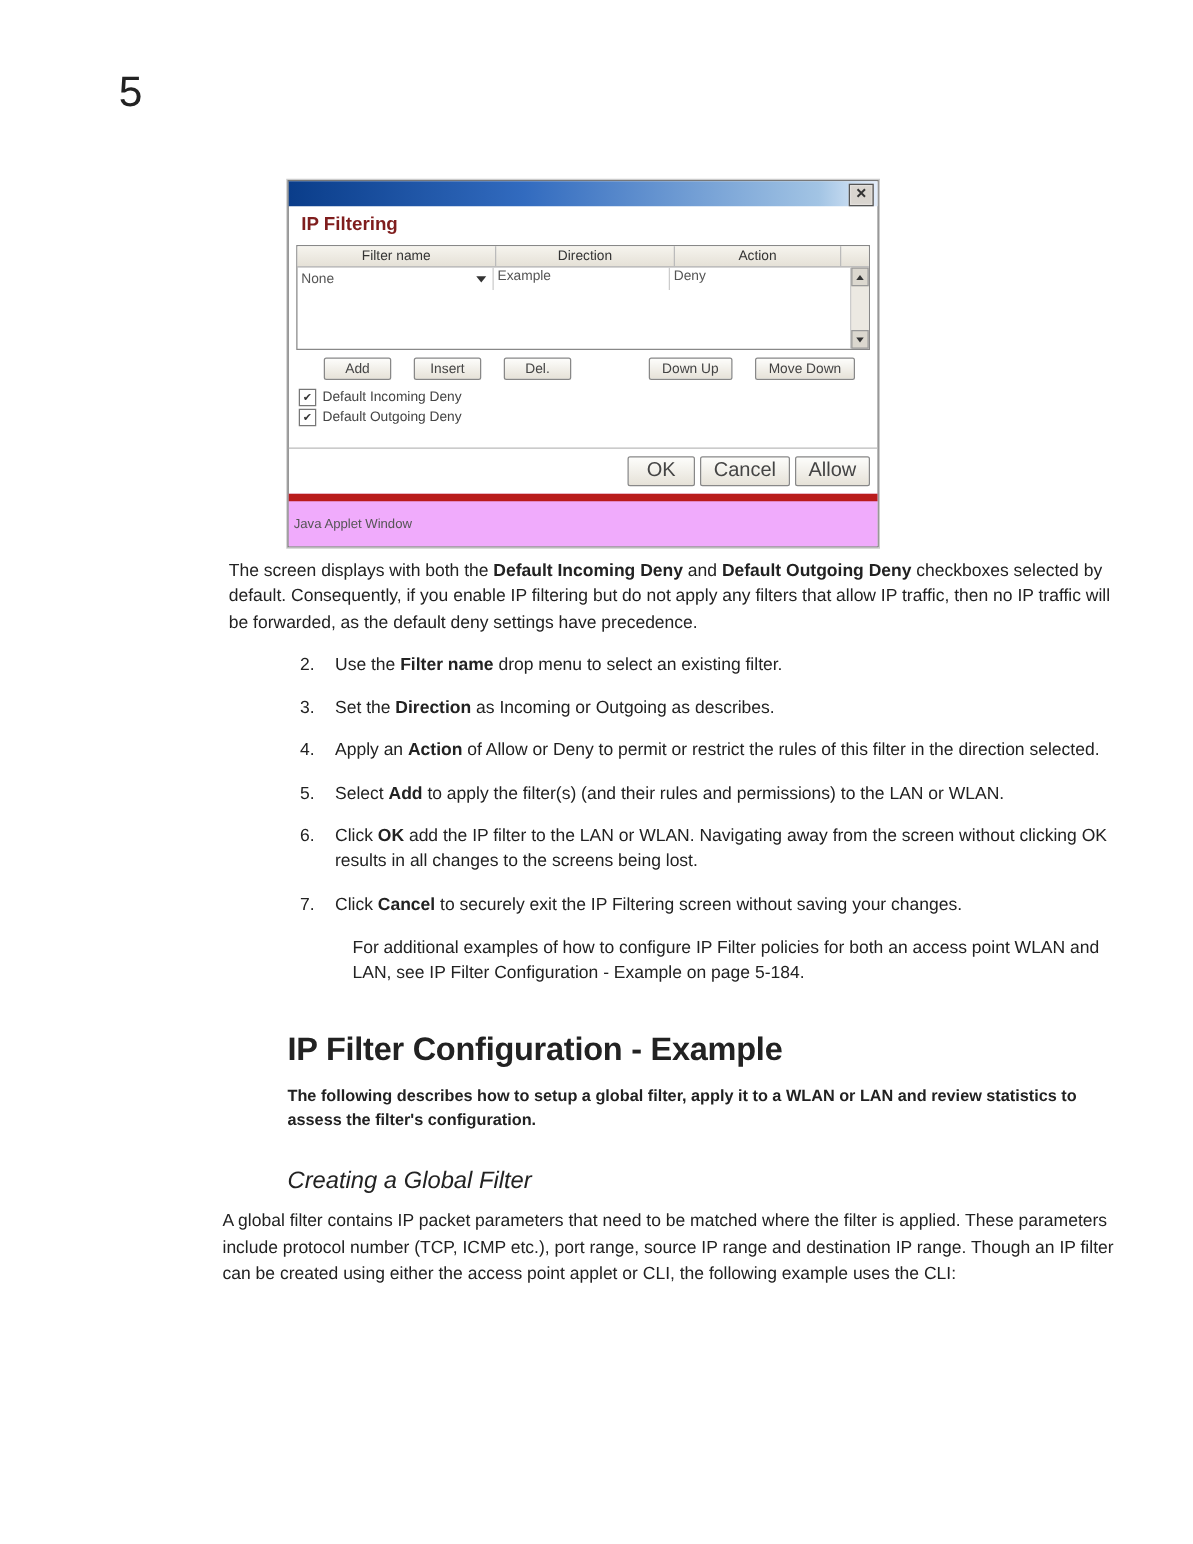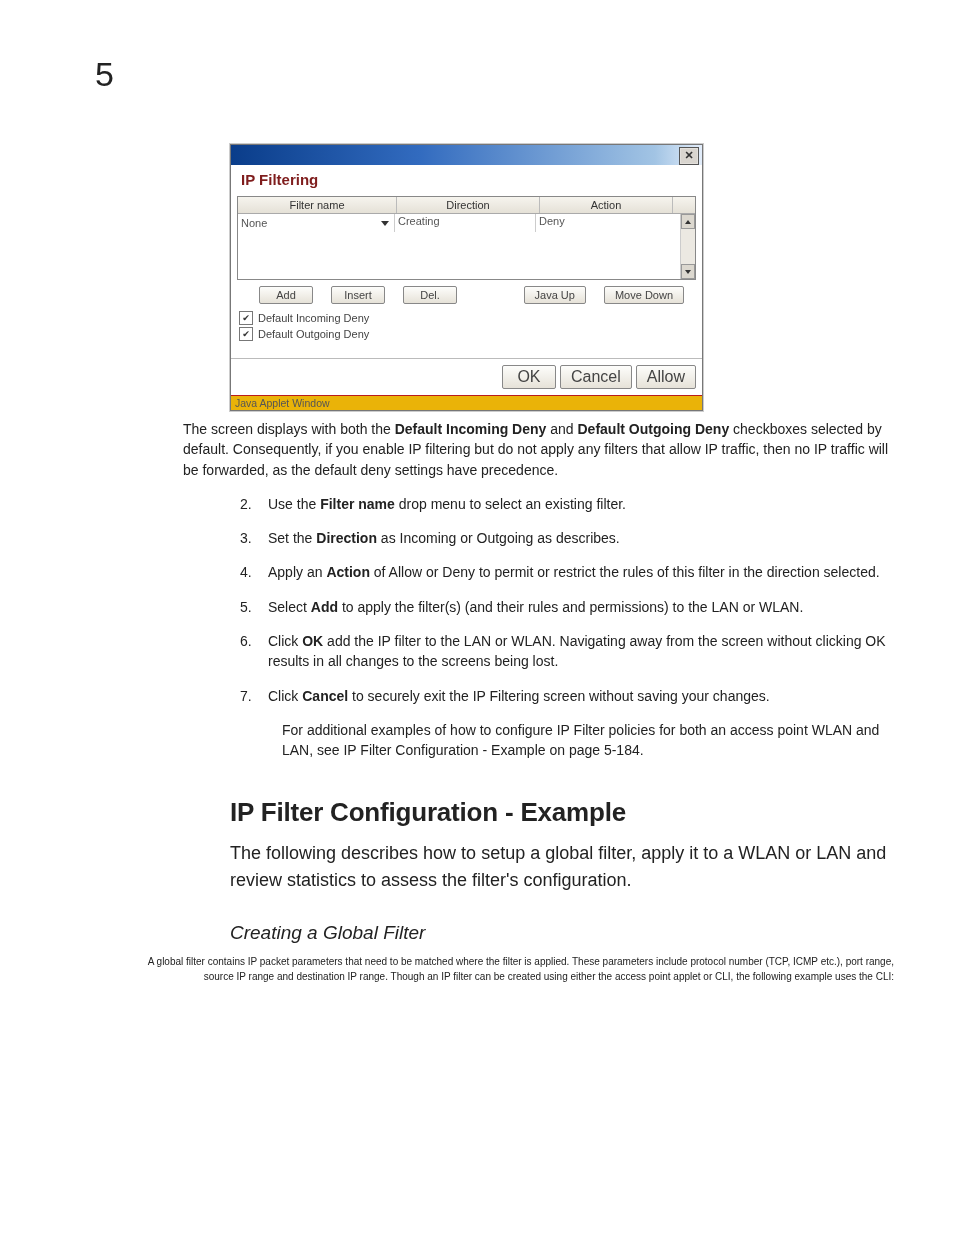--- a/index.html
+++ b/index.html
@@ -163,23 +163,23 @@
     border-top: 1px solid #bbb;
     margin-top: 16px;
     padding: 6px 6px 6px 6px;
     display: flex;
     justify-content: flex-end;
     gap: 4px;
   }
   .status-bar {
     font-size: 10.5px;
     color: #555;
-    padding: 1px 4px;
-    border-top: 1px solid #b91c1c;
-    background: #eab308;
+    padding: 12px 4px;
+    border-top: 6px solid #b91c1c;
+    background: #f0abfc;
   }
 
   .body-text {
     font-size: 14px;
     line-height: 1.45;
     color: #222;
   }
   .hang { margin-left: 93px; margin-top: 8px; }
   .num-item {
     display: flex;
@@ -198,35 +198,35 @@
 
   .h2 {
     font-family: Arial, sans-serif;
     font-size: 26px;
     font-weight: 700;
     margin: 36px 0 12px 140px;
     letter-spacing: -0.2px;
   }
   .h2-after {
     margin: 8px 0 0 140px;
-    font-size: 18px;
+    font-size: 13px;
     line-height: 1.5;
+    font-weight: bold;
   }
   .h3 {
     font-family: Arial, sans-serif;
     font-style: italic;
     font-weight: 400;
     font-size: 19px;
     margin: 28px 0 10px 140px;
   }
   .h3-after {
-    margin: 8px 0 0 56px;
-    font-size: 10px;
+    margin: 8px 0 0 88px;
+    font-size: 14px;
     line-height: 1.5;
-    text-align: right;
   }
 </style>
 </head>
 <body>
 
 <div class="page">
   <div class="chapter-num">5</div>
 
   <div class="figure">
     <div class="titlebar">
@@ -241,40 +241,40 @@
         <div class="col-dir">Direction</div>
         <div class="col-act">Action</div>
         <div class="col-sb"></div>
       </div>
       <div class="tbody-wrap">
         <div class="tbody-row">
           <div class="col-fn dropdown-cell">
             <span>None</span>
             <span class="caret-down"></span>
           </div>
-          <div class="col-dir">Creating</div>
+          <div class="col-dir">Example</div>
           <div class="col-act" style="border-right:none">Deny</div>
         </div>
         <div class="scrollbar">
           <div class="sb-btn">
               <span class="caret-up-sm"></span>
             </div>
           <div class="sb-btn">
               <span class="caret-down-sm"></span>
             </div>
         </div>
       </div>
     </div>
 
     <div class="btn-row">
       <div class="jbtn">Add</div>
       <div class="jbtn">Insert</div>
       <div class="jbtn">Del.</div>
       <div class="btn-spacer"></div>
-      <div class="jbtn">Java Up</div>
+      <div class="jbtn">Down Up</div>
       <div class="jbtn">Move Down</div>
     </div>
 
     <div class="cb-row">
       <div class="cb">✔</div>
       <span>Default Incoming Deny</span>
     </div>
     <div class="cb-row">
       <div class="cb">✔</div>
       <span>Default Outgoing Deny</span>

